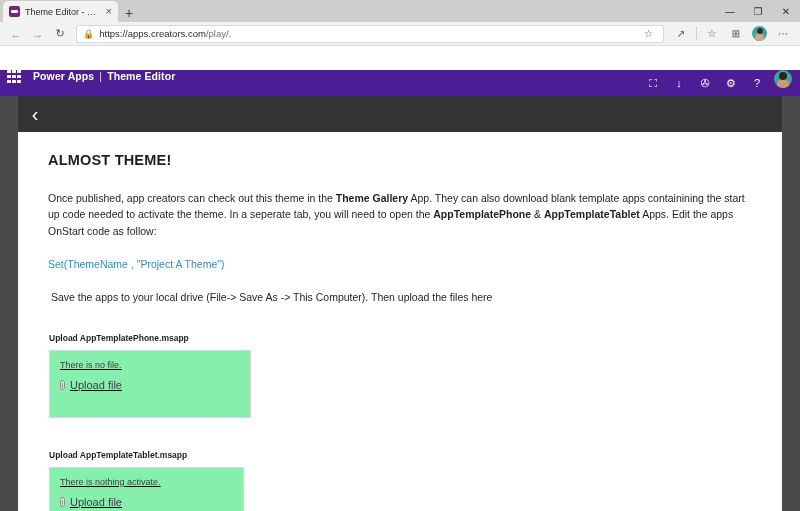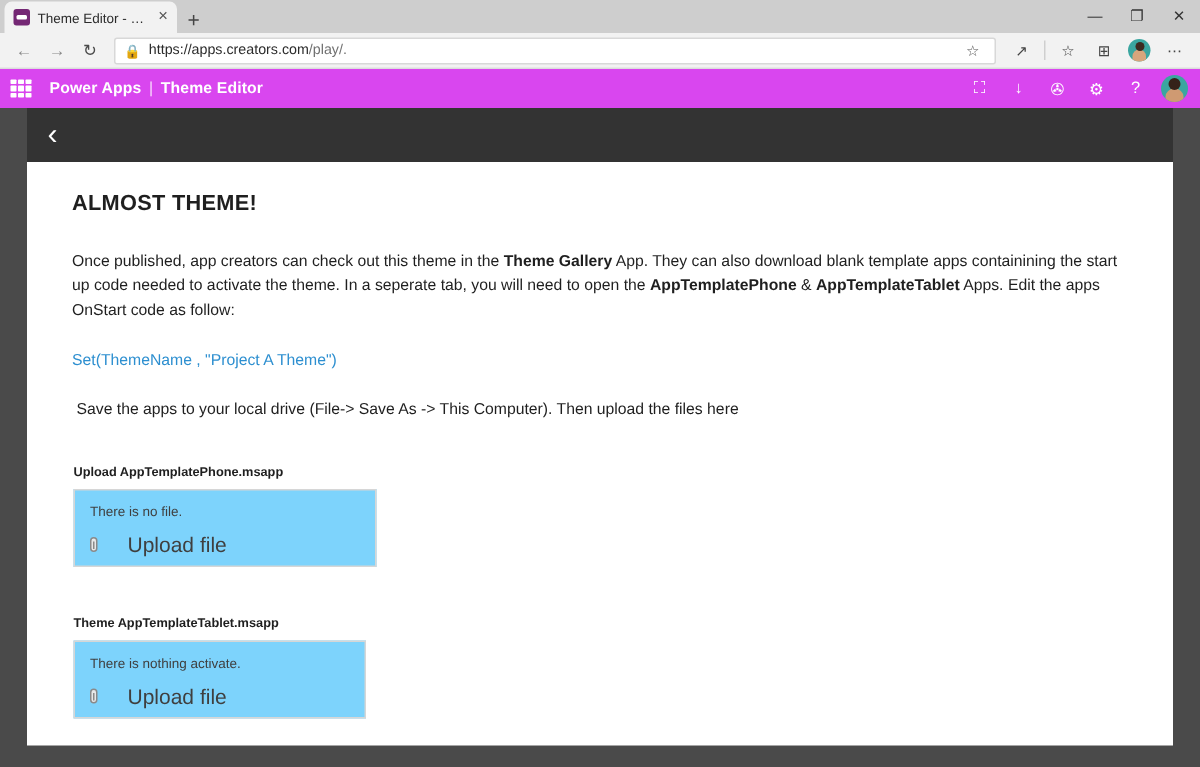--- a/index.html
+++ b/index.html
@@ -154,25 +154,25 @@
     left: 4.5px; top: 2px;
     width: 6px; height: 6px;
     background: #3c2a20;
     border-radius: 50%;
     z-index: 2;
   }
 
   
   .app-bar {
     height: 26px;
-    background: #d946ef;
-    display: flex;
-    align-items: center;
+    background: #4c1d95;
+    display: flex;
     padding: 0 8px 0 7px;
     color: #ffffff;
+    margin-top: 24px;
   }
   .waffle {
     width: 14px; height: 13px;
     display: grid;
     grid-template-columns: repeat(3, 1fr);
     grid-template-rows: repeat(3, 1fr);
     gap: 1.5px;
     margin-right: 12px;
     flex: 0 0 auto;
   }
@@ -311,34 +311,35 @@
   .upload-col.phone { width: 202px; }
   .upload-col.tablet { width: 195px; }
   .upload-label {
     font-size: 8.5px;
     font-weight: bold;
     color: #1f1f1f;
     margin-bottom: 7px;
   }
   .upload-box {
     border: 1px solid #d6d6d6;
-    background: #7dd3fc;
-    height: 52px;
+    background: #86efac;
+    height: 68px;
     padding: 9px 10px 0 10px;
+    text-decoration: underline;
   }
   .upload-empty {
     font-size: 9px;
     color: #3f3f3f;
     margin-bottom: 9px;
   }
   .upload-link {
     display: flex;
     align-items: center;
-    gap: 20px;
-    font-size: 14px;
+    gap: 5px;
+    font-size: 11px;
     color: #3f3f3f;
   }
   .clip-ico {
     width: 5px; height: 10px;
     border: 1px solid #8a8a8a;
     border-radius: 3px;
     background: #e8e8e8;
     flex: 0 0 auto;
     position: relative;
   }
@@ -449,21 +450,21 @@
           <div class="upload-box">
             <div class="upload-empty">There is no file.</div>
             <div class="upload-link">
               <span class="clip-ico"></span>
               <span>Upload file</span>
             </div>
           </div>
         </div>
 
         <div class="upload-col tablet">
-          <div class="upload-label">Theme AppTemplateTablet.msapp</div>
+          <div class="upload-label">Upload AppTemplateTablet.msapp</div>
           <div class="upload-box">
             <div class="upload-empty">There is nothing activate.</div>
             <div class="upload-link">
               <span class="clip-ico"></span>
               <span>Upload file</span>
             </div>
           </div>
         </div>
 
       </div>

